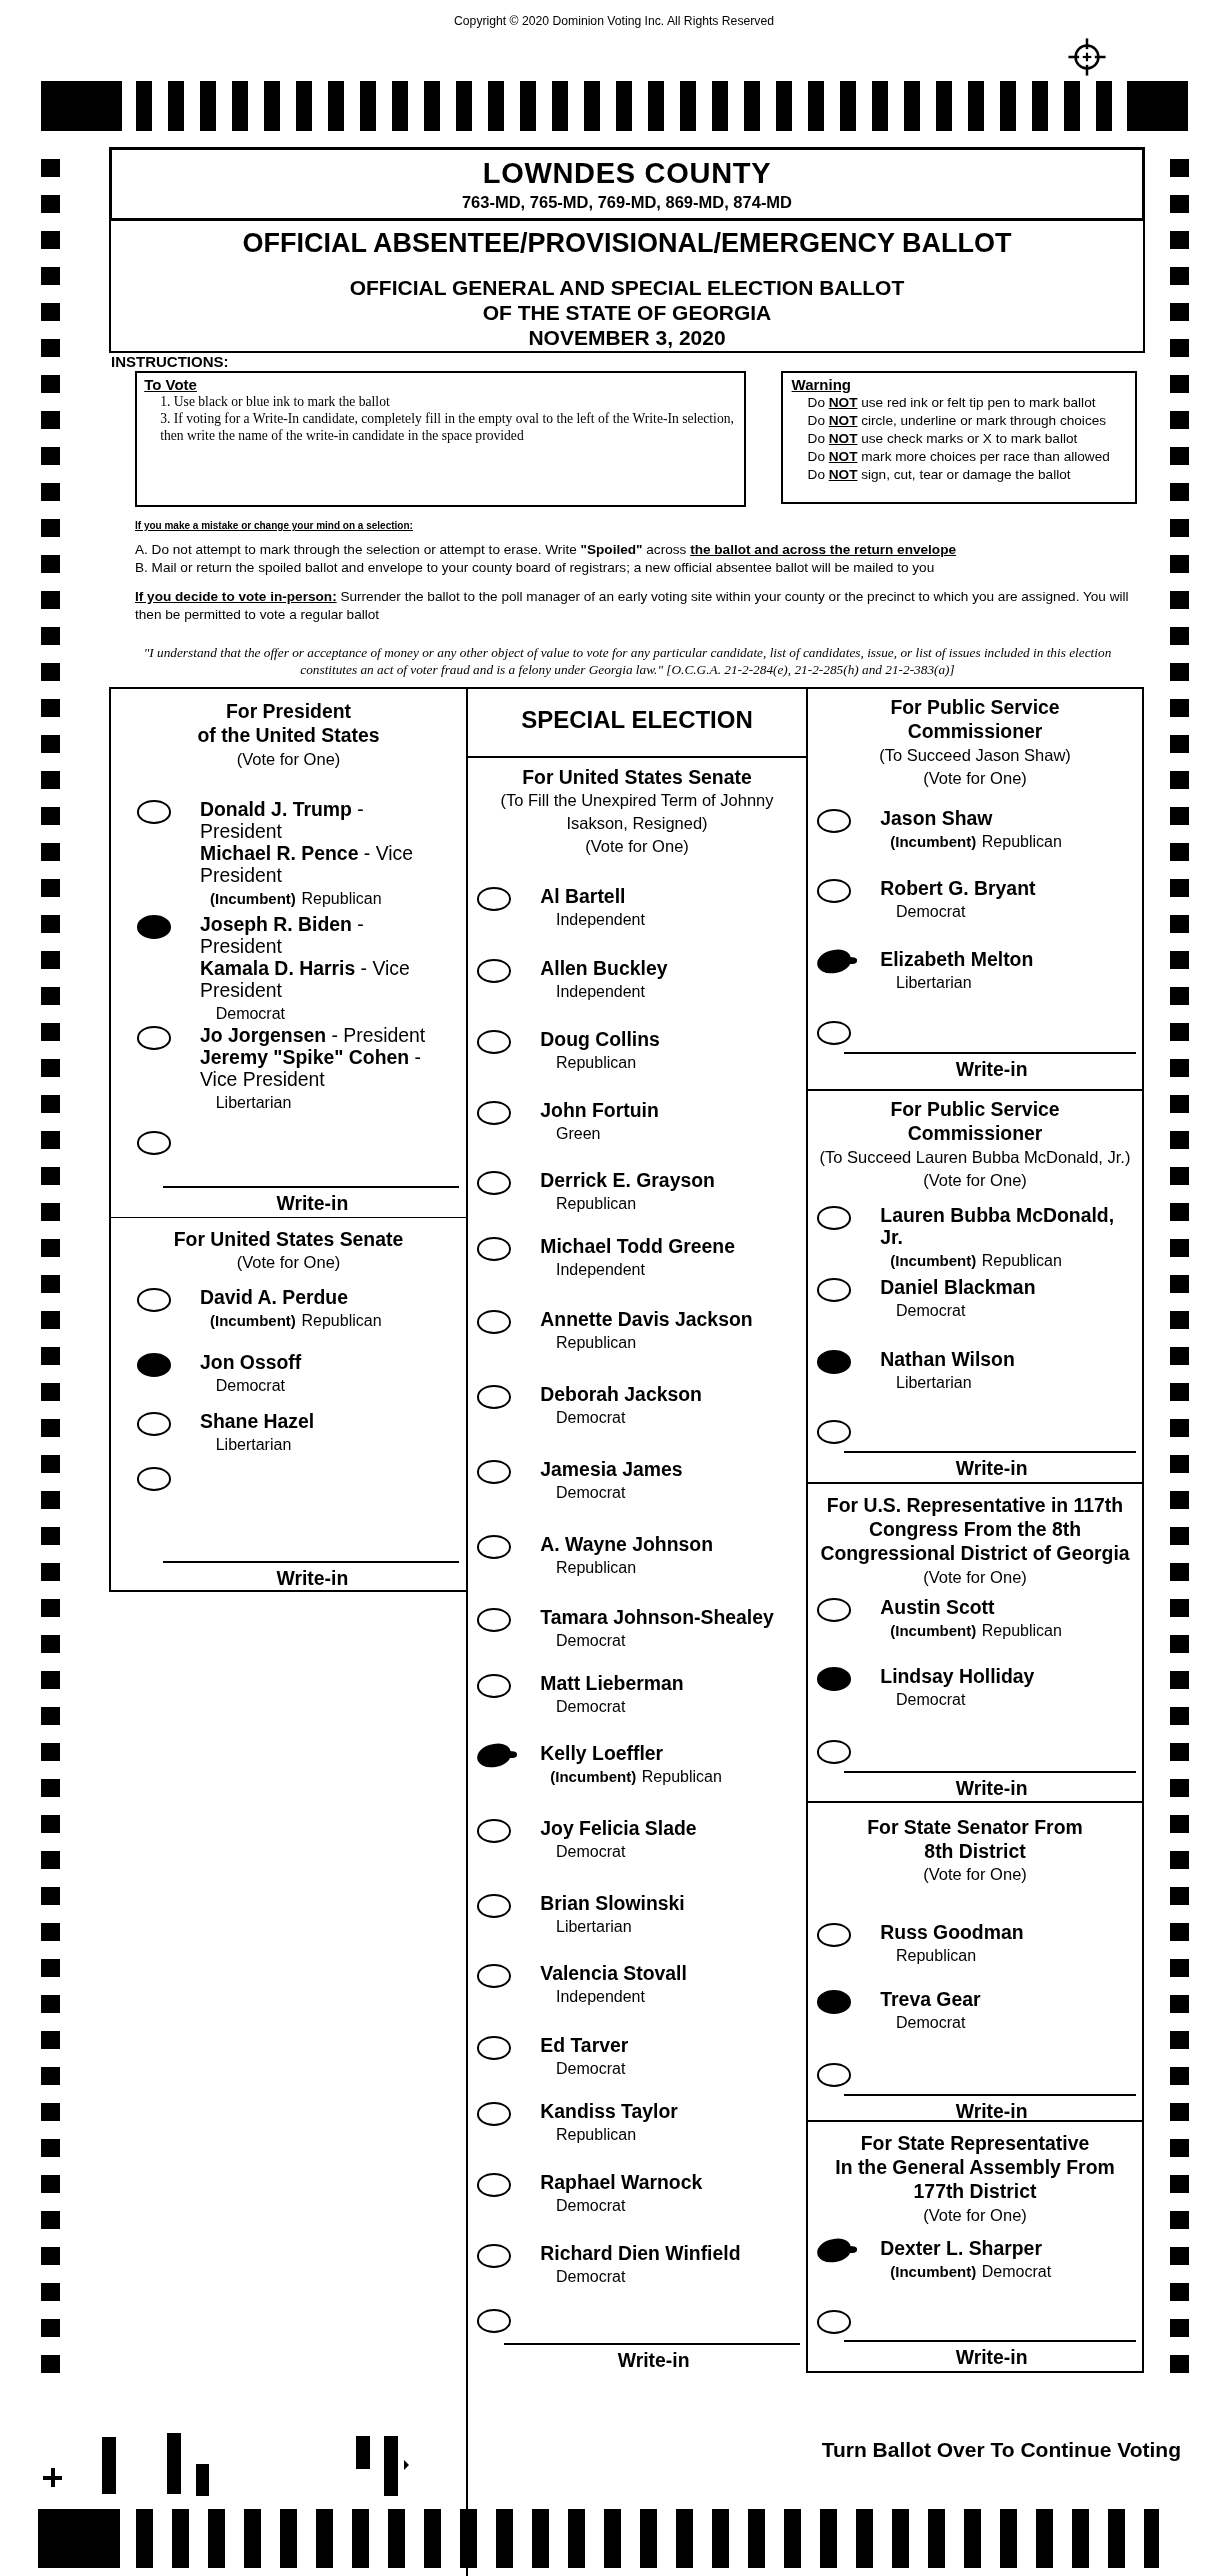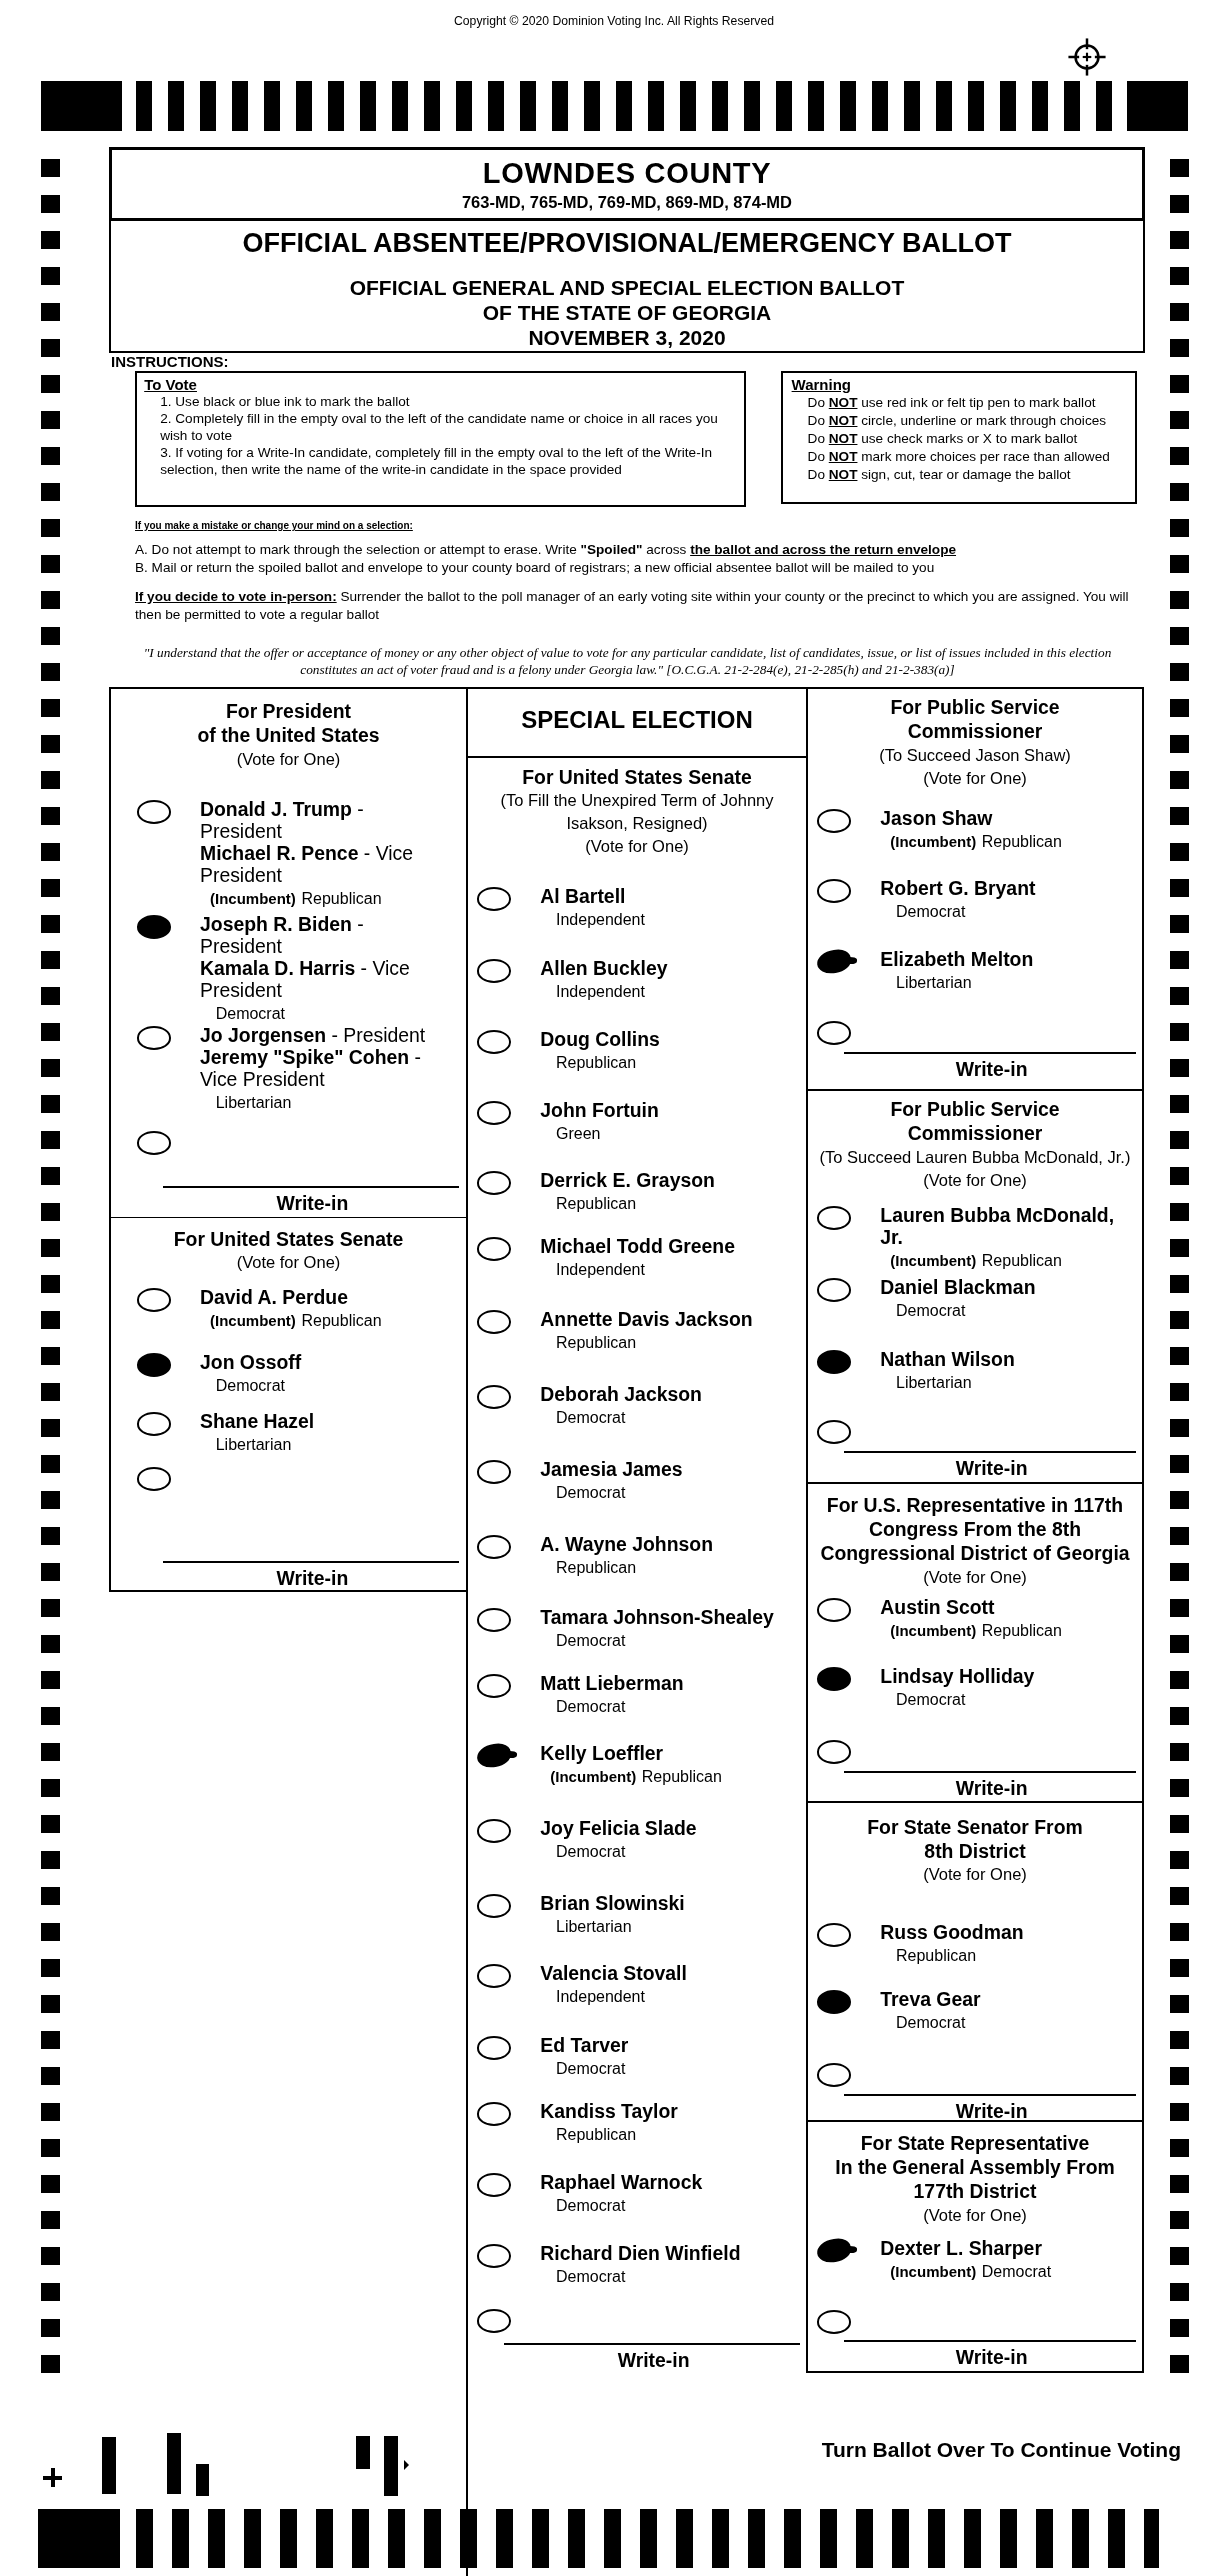--- a/index.html
+++ b/index.html
@@ -21,21 +21,21 @@
   .precincts{font-size:16.5px;font-weight:bold;margin-top:2.9px;}
   .ballot-title{font-size:27px;font-weight:bold;margin-top:7.2px;}
   .gen-title{font-size:21px;font-weight:bold;margin-top:16px;line-height:25px;}
   
   .instr-label{position:absolute;left:111px;top:353px;font-size:15px;font-weight:bold;}
   .tovote-box{position:absolute;left:135px;top:371px;width:611px;height:136px;
     border:2.9px solid #000;box-sizing:border-box;padding:2.9px 7.2px;font-size:13.6px;line-height:17px;}
   .warning-box{position:absolute;left:781px;top:371px;width:356px;height:133px;
     border:2.9px solid #000;box-sizing:border-box;padding:2.9px 8.6px;font-size:13.6px;line-height:18px;}
   .boxtitle{font-weight:bold;text-decoration:underline;font-size:15px;}
-  .ivitem{padding-left:16px;}
+  .ivitem{padding-left:16px;font-family:Liberation Serif, serif;}
   .warn-item{padding-left:16px;}
   .u{text-decoration:underline;}
   .mistake{position:absolute;left:135px;top:517px;width:1011px;font-size:13.6px;line-height:18px;}
   .mhead{font-size:10px;font-weight:bold;text-decoration:underline;}
   .legal{position:absolute;left:115px;top:644px;width:1025px;text-align:center;
     font-size:13.3px;line-height:17px;font-style:italic;font-family:"Liberation Serif",serif;}
   
   .racebox{position:absolute;border:2.2px solid #000;box-sizing:border-box;background:#fff;}
   .rhead{position:absolute;left:4.3px;right:4.3px;text-align:center;}
   .rt{font-size:19.4px;font-weight:bold;line-height:24.4px;}
@@ -100,21 +100,20 @@
       <div>OFFICIAL GENERAL AND SPECIAL ELECTION BALLOT</div>
       <div>OF THE STATE OF GEORGIA</div>
       <div>NOVEMBER 3, 2020</div>
     </div>
   </div>
 
   <div class="instr-label">INSTRUCTIONS:</div>
   <div class="tovote-box">
     <div class="boxtitle">To Vote</div>
     <div class="ivitem">1. Use black or blue ink to mark the ballot</div>
-    <div class="ivitem">2. Completely fill in the empty oval to the left of the candidate name or choice in all races you wish to vote</div>
     <div class="ivitem">3. If voting for a Write-In candidate, completely fill in the empty oval to the left of the Write-In selection, then write the name of the write-in candidate in the space provided</div>
   </div>
   <div class="warning-box">
     <div class="boxtitle">Warning</div>
     <div class="warn-item"><span>Do </span><b class="u">NOT</b><span> use red ink or felt tip pen to mark ballot</span></div>
     <div class="warn-item"><span>Do </span><b class="u">NOT</b><span> circle, underline or mark through choices</span></div>
     <div class="warn-item"><span>Do </span><b class="u">NOT</b><span> use check marks or X to mark ballot</span></div>
     <div class="warn-item"><span>Do </span><b class="u">NOT</b><span> mark more choices per race than allowed</span></div>
     <div class="warn-item"><span>Do </span><b class="u">NOT</b><span> sign, cut, tear or damage the ballot</span></div>
   </div>

